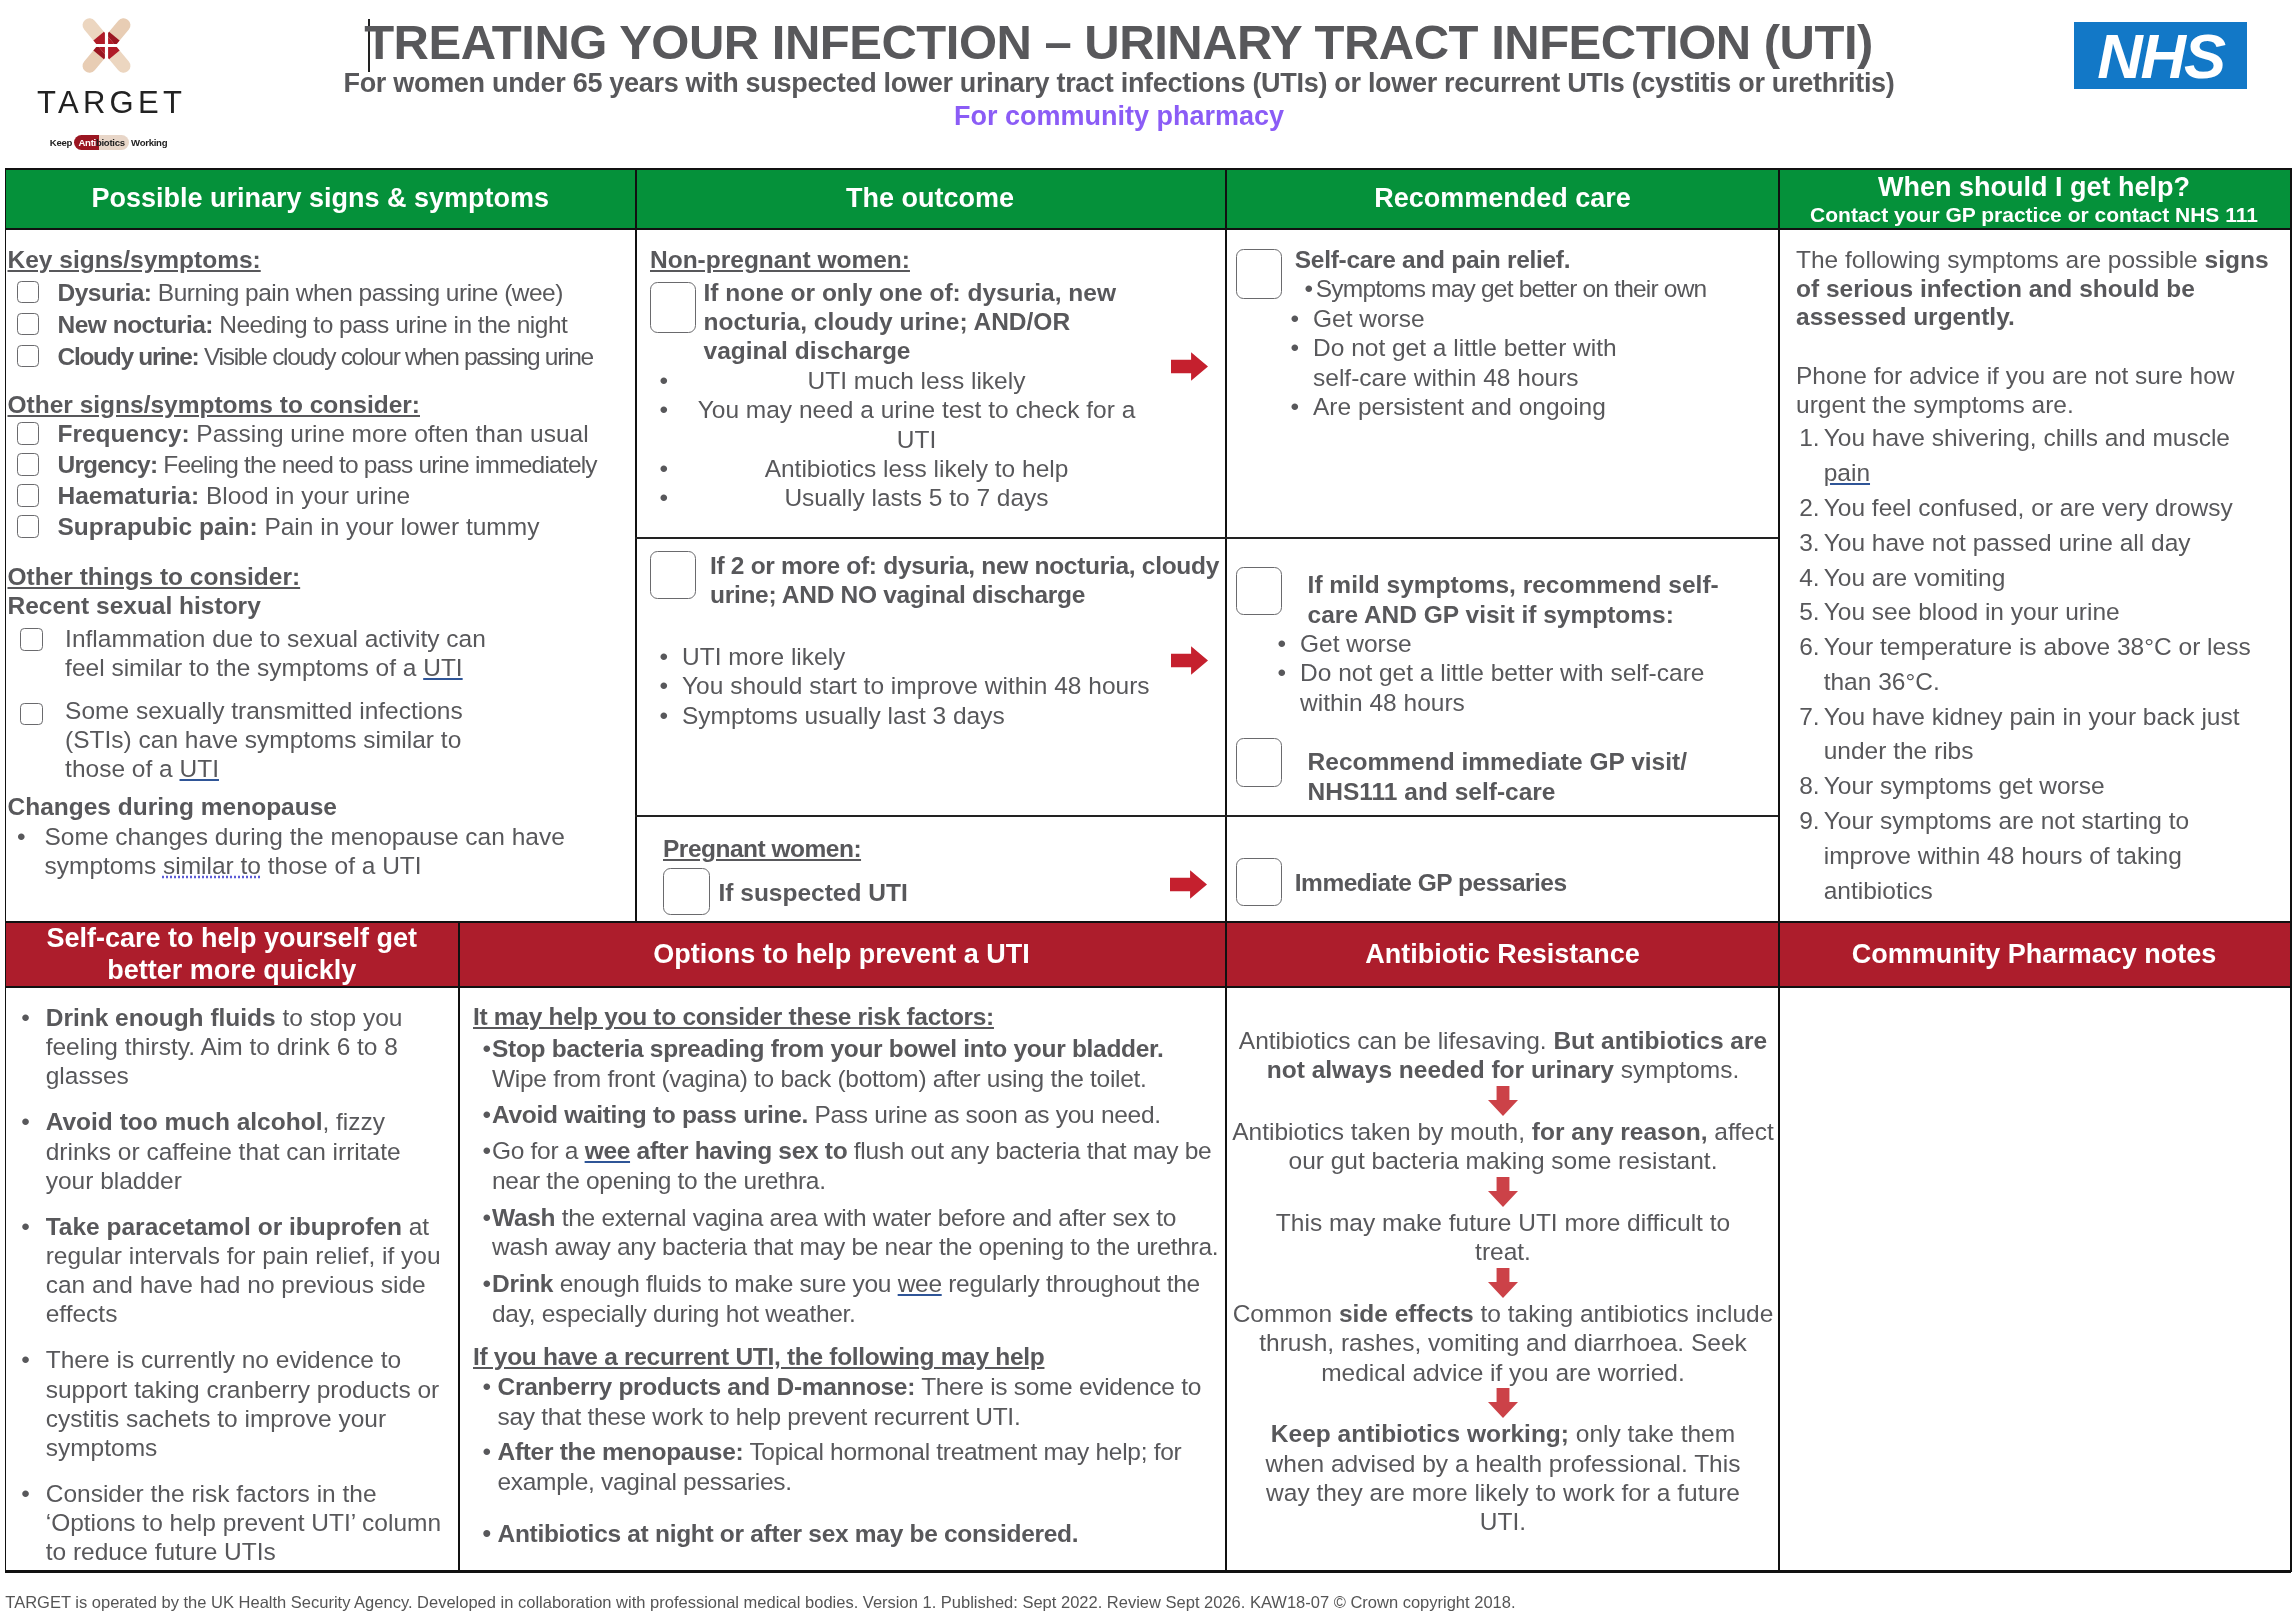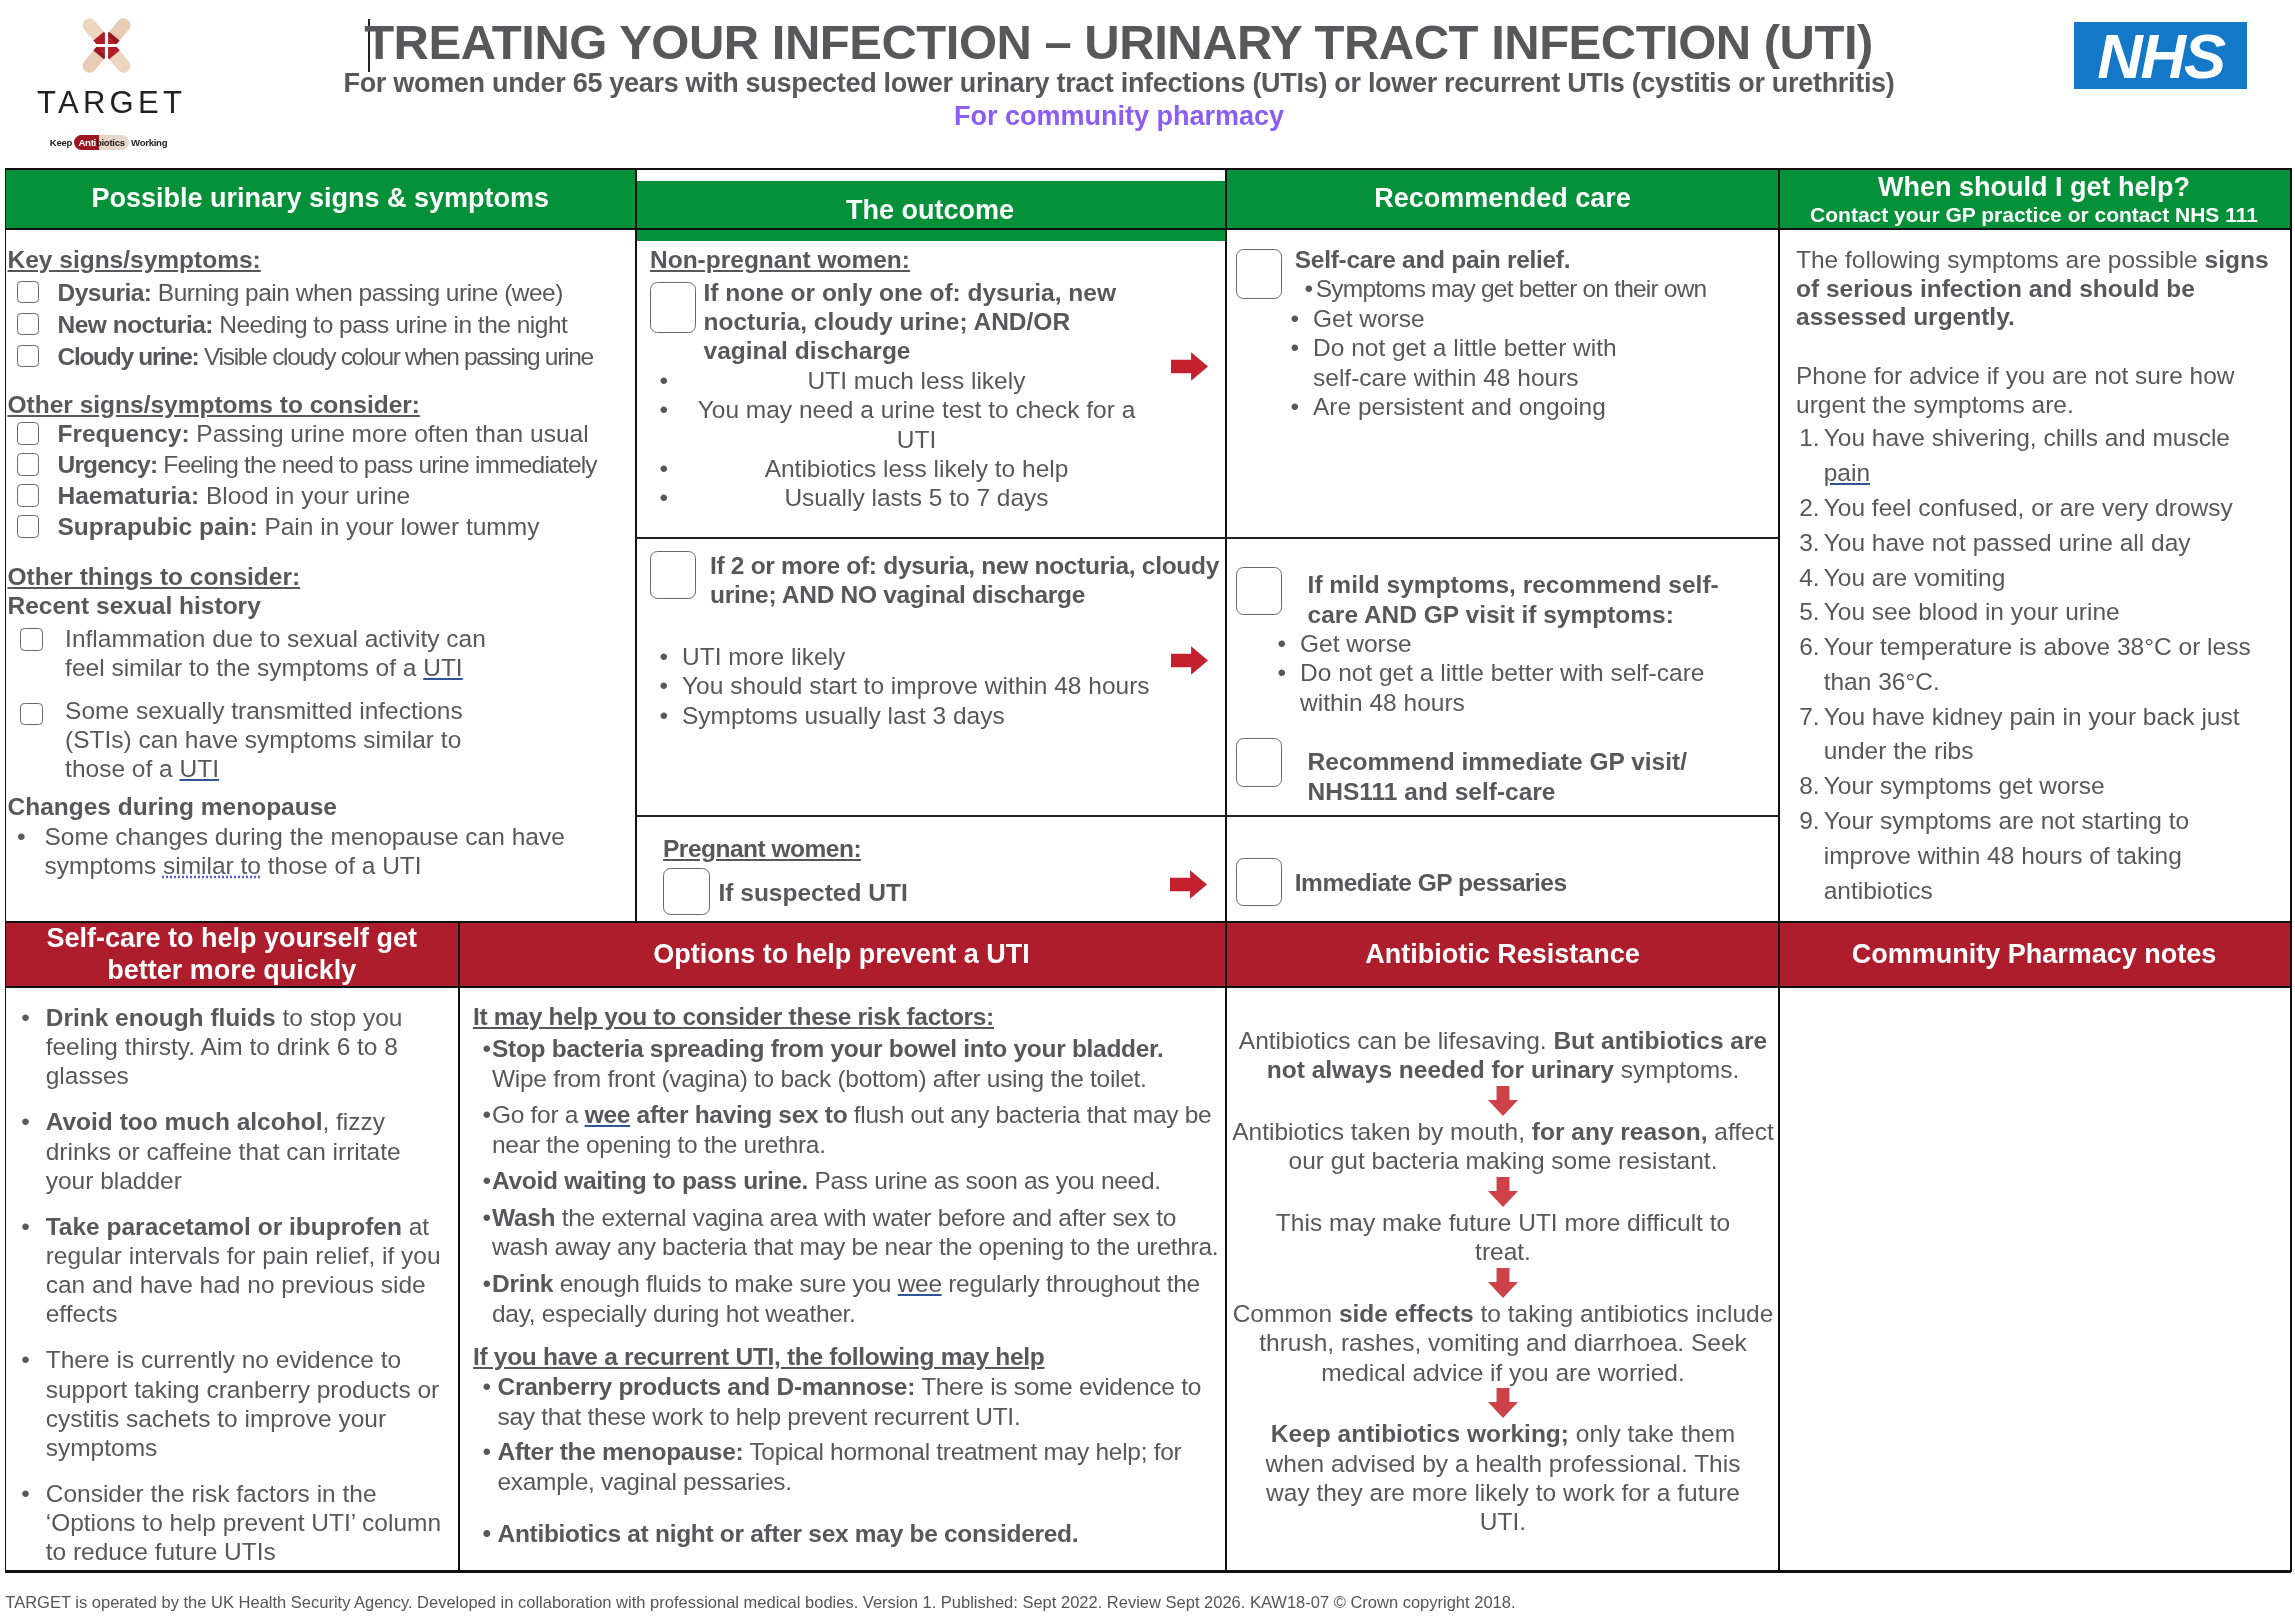--- a/index.html
+++ b/index.html
@@ -84,21 +84,21 @@
 
 <div class="abs title-caret"></div>
 <div class="abs title">TREATING YOUR INFECTION – URINARY TRACT INFECTION (UTI)</div>
 <div class="abs subtitle">For women under 65 years with suspected lower urinary tract infections (UTIs) or lower recurrent UTIs (cystitis or urethritis)</div>
 <div class="abs subtitle2">For community pharmacy</div>
 <div class="abs nhs">NHS</div>
 
 <div class="hdr green" style="left:5.3px; top:169px; width:630px; height:60px;">
   <div class="main">Possible urinary signs &amp; symptoms</div>
 </div>
-<div class="hdr green" style="left:635px; top:181px; width:590px; height:60px;">
+<div class="hdr green" style="left:635px; top:169px; width:590px; height:60px;">
   <div class="main">The outcome</div>
 </div>
 <div class="hdr green" style="left:1226px; top:169px; width:553px; height:60px;">
   <div class="main">Recommended care</div>
 </div>
 <div class="hdr green" style="left:1778px; top:169px; width:512px; height:60px;">
   <div class="main">When should I get help?</div>
   <div class="sub">Contact your GP practice or contact NHS 111</div>
 </div>
 
@@ -296,22 +296,22 @@
     <li style="padding-left:34px; margin-bottom:17px;"><b>Take paracetamol or ibuprofen</b><span> at regular intervals for pain relief, if you can and have had no previous side effects</span></li>
     <li style="padding-left:34px; margin-bottom:17px;"><span>There is currently no evidence to support taking cranberry products or cystitis sachets to improve your symptoms</span></li>
     <li style="padding-left:34px;"><span>Consider the risk factors in the ‘Options to help prevent UTI’ column to reduce future UTIs</span></li>
   </ul>
 </div>
 
 <div class="cell" style="left:473px; top:1002px; width:746px; line-height:1.22; letter-spacing:-0.3px;">
   <div class="ul">It may help you to consider these risk factors:</div>
   <ul class="bul">
     <li style="padding-left:19px; margin-top:2.1px;"><b>Stop bacteria spreading from your bowel into your bladder.</b><span> Wipe from front (vagina) to back (bottom) after using the toilet.</span></li>
+    <li style="padding-left:19px; margin-top:6.4px;"><b>Avoid waiting to pass urine.</b><span> Pass urine as soon as you need.</span></li>
     <li style="padding-left:19px; margin-top:6.4px;"><span>Go for a </span><span class="link-u b">wee</span><b> after having sex to</b><span> flush out any bacteria that may be near the opening to the urethra.</span></li>
-    <li style="padding-left:19px; margin-top:6.4px;"><b>Avoid waiting to pass urine.</b><span> Pass urine as soon as you need.</span></li>
     <li style="padding-left:19px; margin-top:6.4px;"><b>Wash</b><span> the external vagina area with water before and after sex to wash away any bacteria that may be near the opening to the urethra.</span></li>
     <li style="padding-left:19px; margin-top:6.4px;"><b>Drink</b><span> enough fluids to make sure you </span><span class="link-u">wee</span><span> regularly throughout the day, especially during hot weather.</span></li>
   </ul>
   <div class="ul" style="margin-top:14px;">If you have a recurrent UTI, the following may help</div>
   <ul class="bul">
     <li style="padding-left:24.5px;"><b>Cranberry products and D-mannose:</b><span> There is some evidence to say that these work to help prevent recurrent UTI.</span></li>
     <li style="padding-left:24.5px; margin-top:5px;"><b>After the menopause:</b><span> Topical hormonal treatment may help; for example, vaginal pessaries.</span></li>
     <li style="padding-left:24.5px; margin-top:22px;font-weight:bold;"><span>Antibiotics at night or after sex may be considered.</span></li>
   </ul>
 </div>

